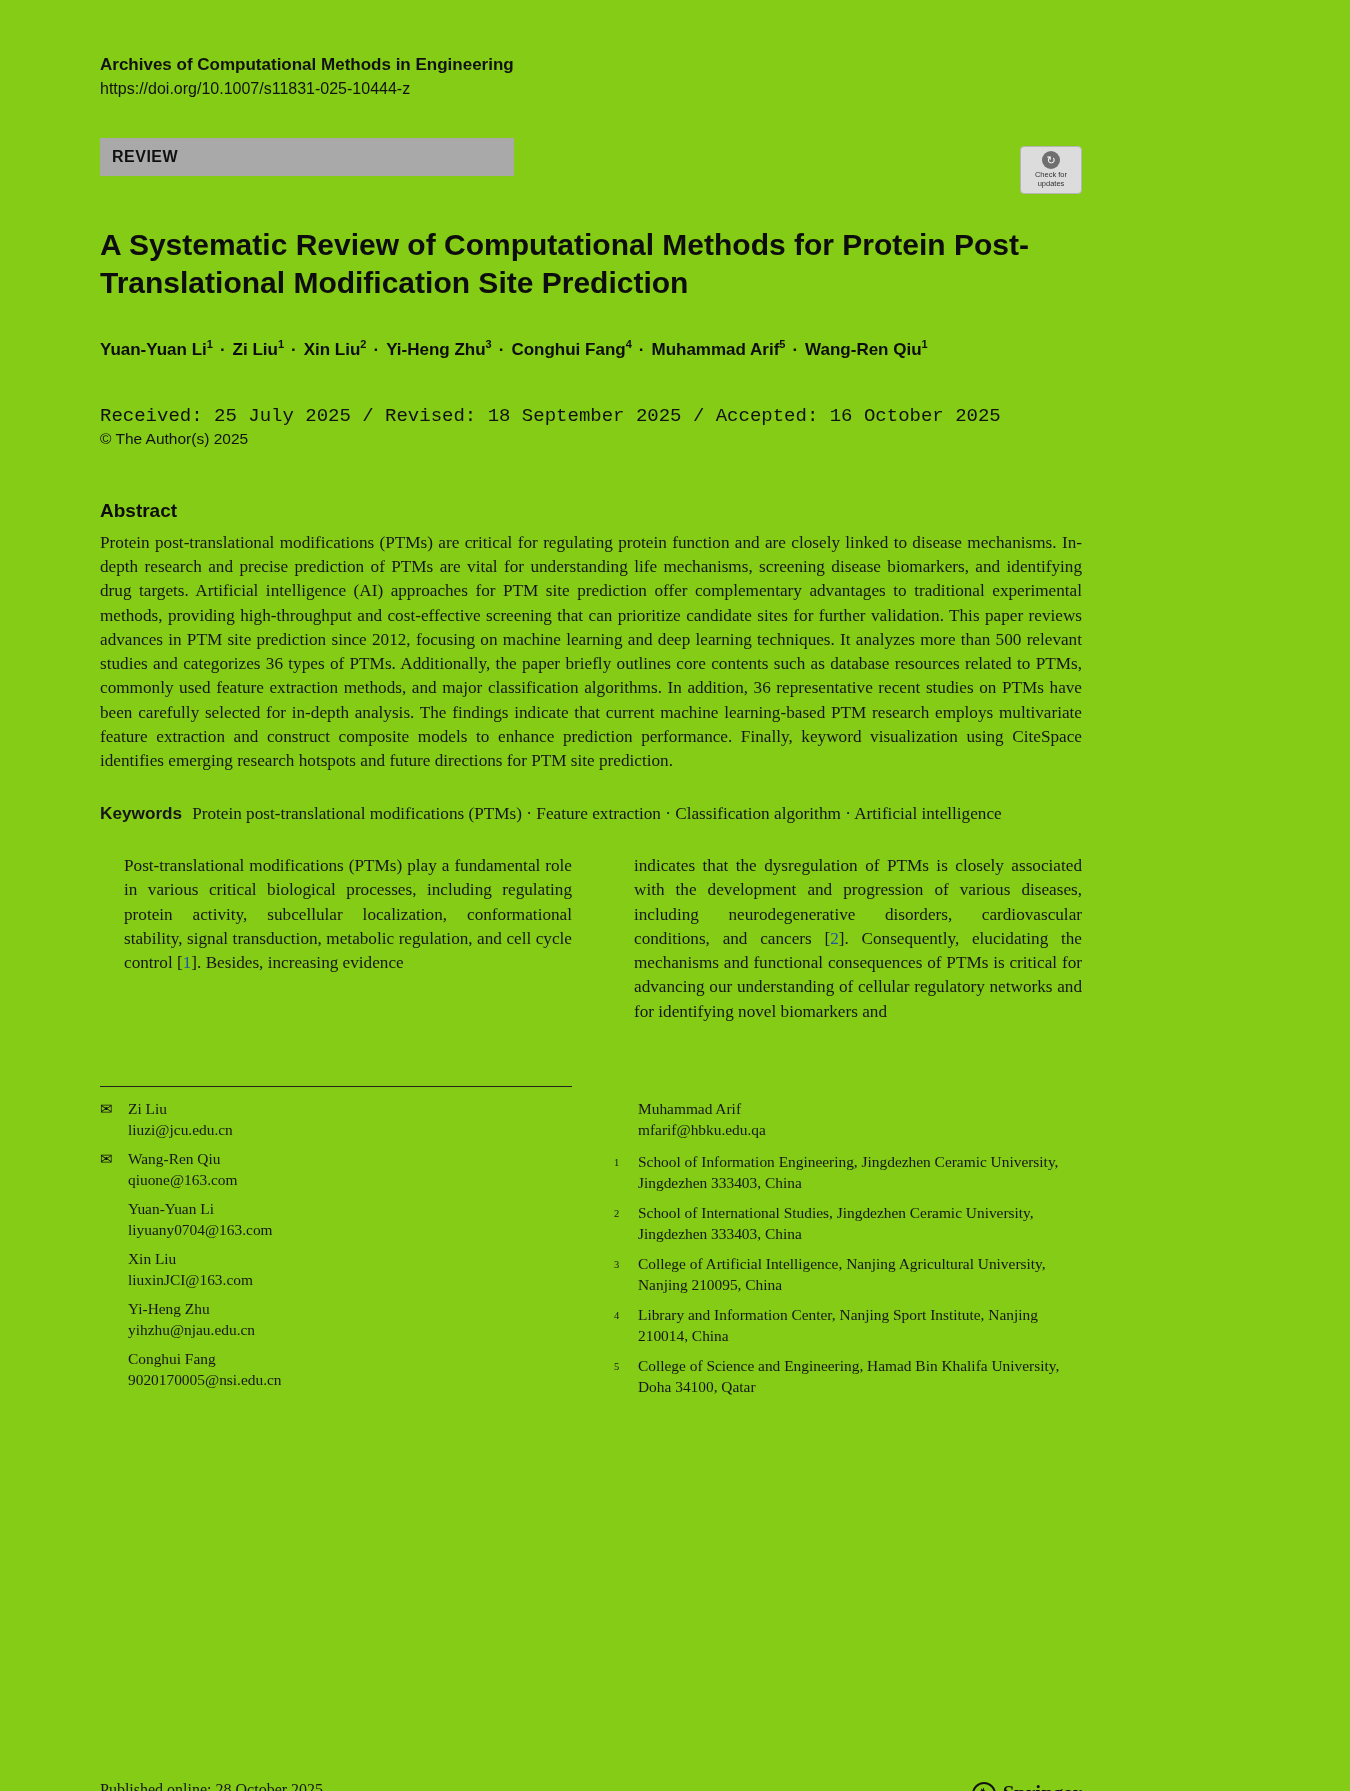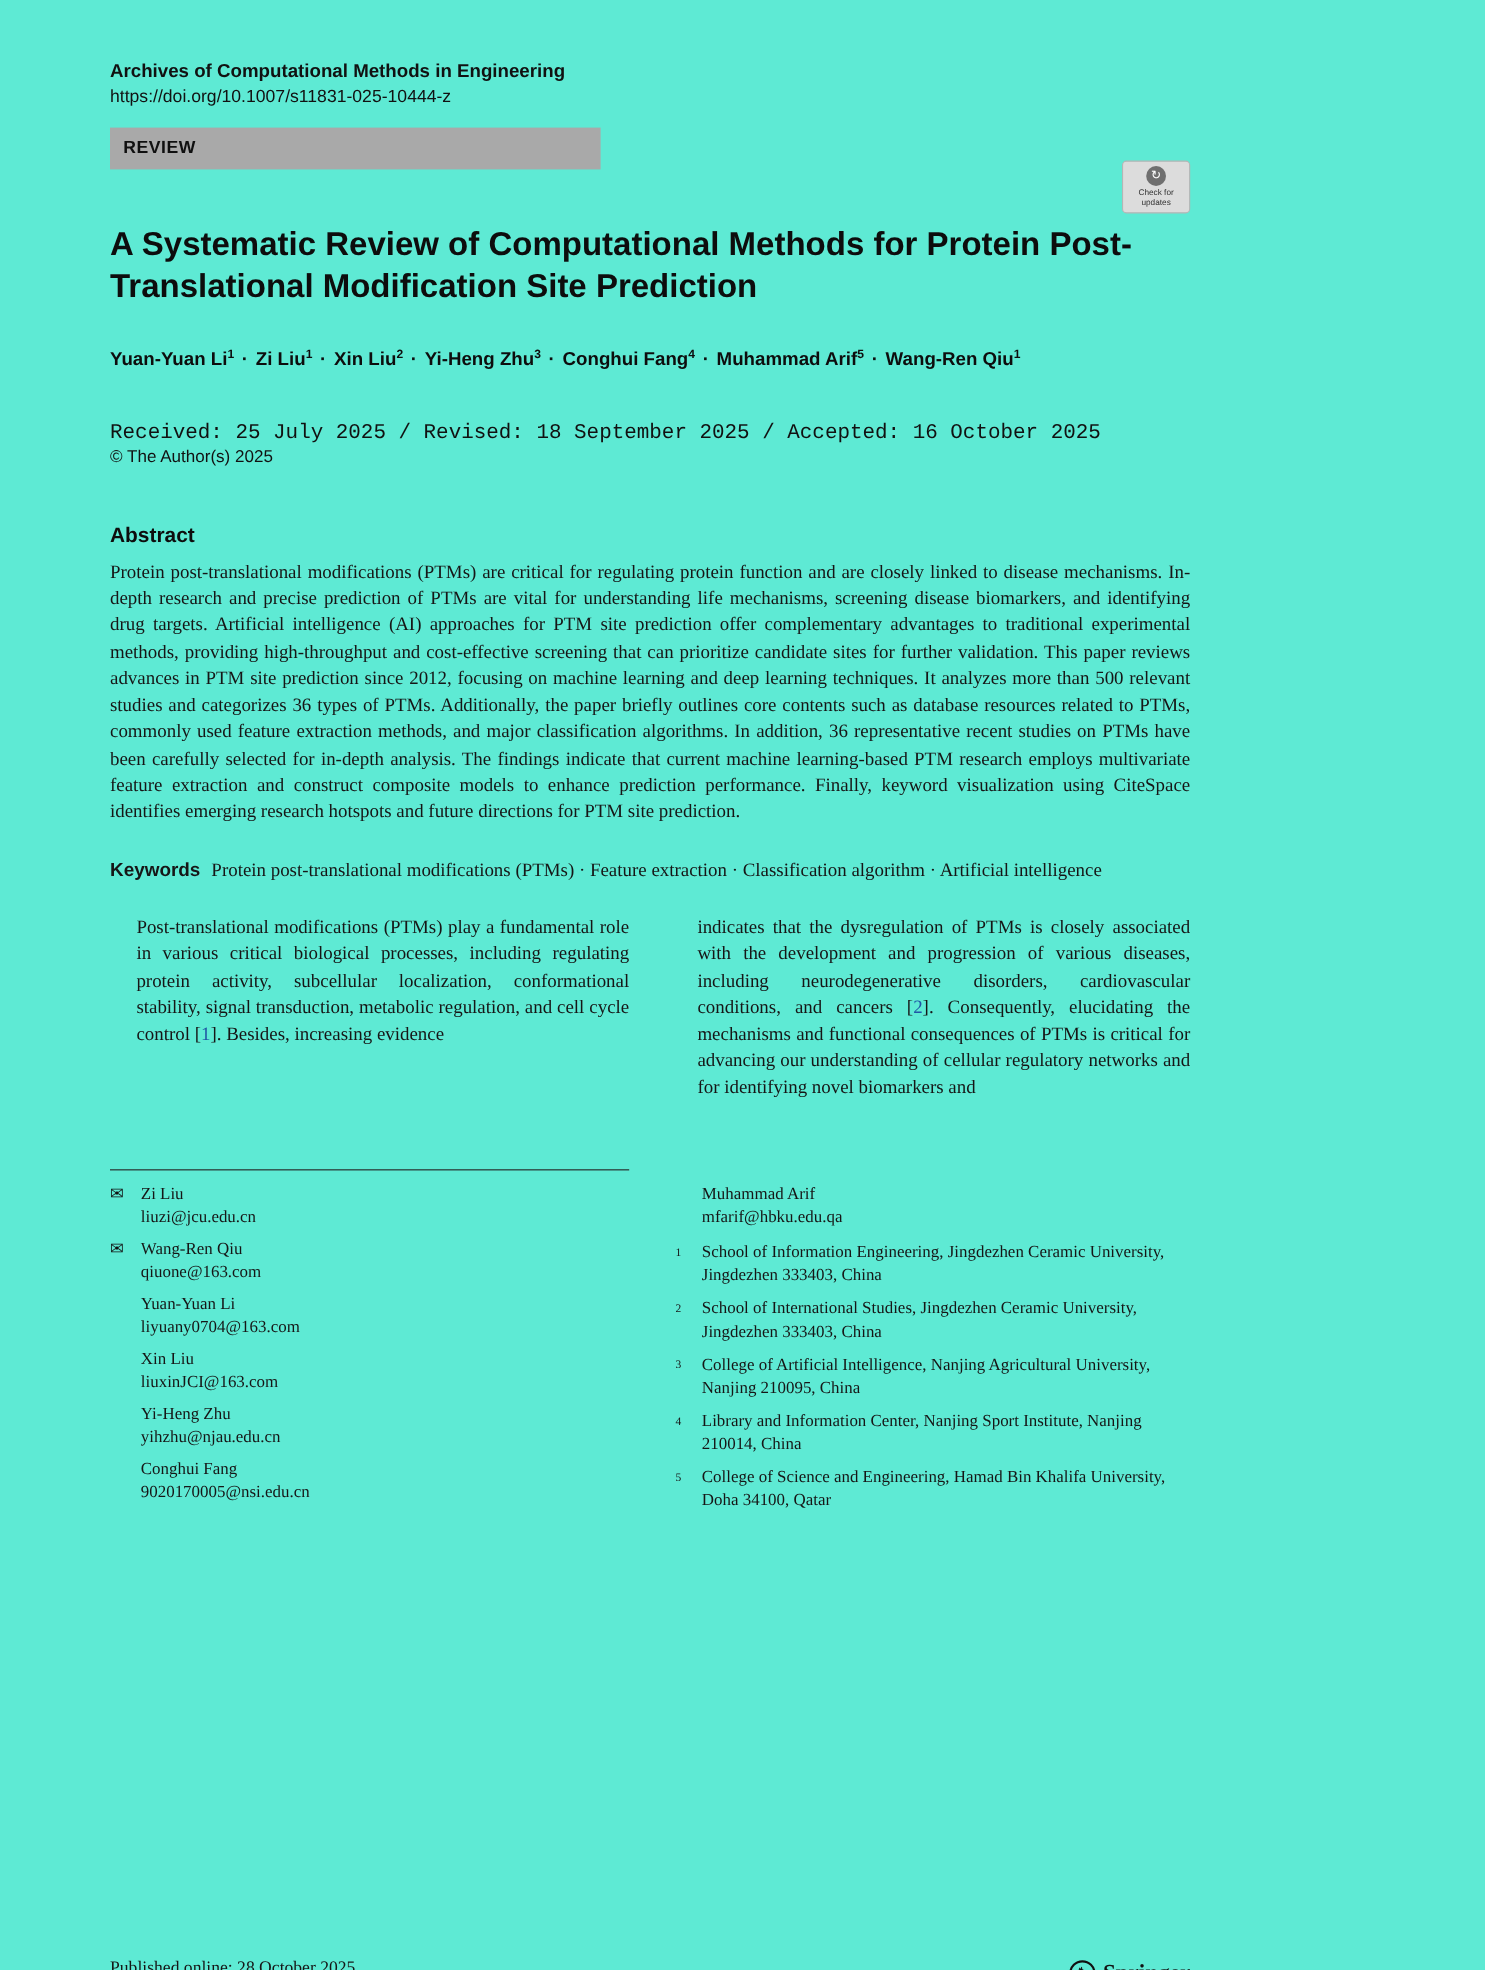--- a/index.html
+++ b/index.html
@@ -1,21 +1,21 @@
 <!DOCTYPE html>
 <html><head>
 <meta charset="utf-8">
 <style>
   * { box-sizing: border-box; }
   html,body { margin:0; padding:0; background:#ffffff; }
   .page {
     position: relative;
     width: 1350px;
     height: 1791px;
-    background: #5eead4;
+    background: #84cc16;
     font-family: "Liberation Serif", serif;
     color: #161616;
     overflow: hidden;
   }
   .content {
     position: absolute;
     left: 100px;
     top: 0;
     width: 982px;
   }
@@ -27,22 +27,22 @@
     font-weight: 600;
     color: #111;
   }
   .doi-line {
     margin-top: 5px;
     font-family: "Liberation Sans", sans-serif;
     font-size: 16px;
     color: #111;
   }
   .review-bar {
-    margin-top: 18px;
-    width: 446px;
+    margin-top: 40px;
+    width: 414px;
     height: 38px;
     background: #a9a9a9;
     display: flex;
     align-items: center;
     padding-left: 12px;
     font-family: "Liberation Sans", sans-serif;
     font-size: 16px;
     font-weight: 700;
     letter-spacing: 0.5px;
     color: #101010;

